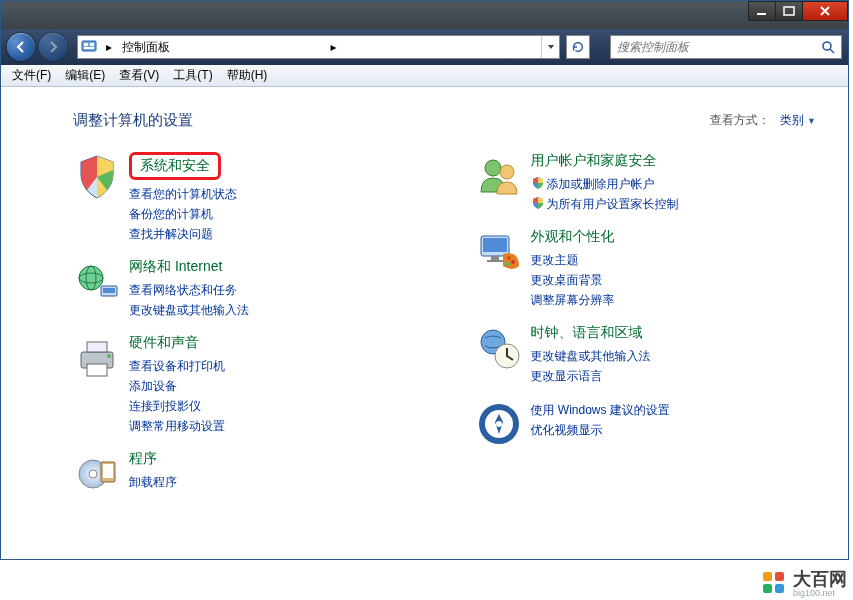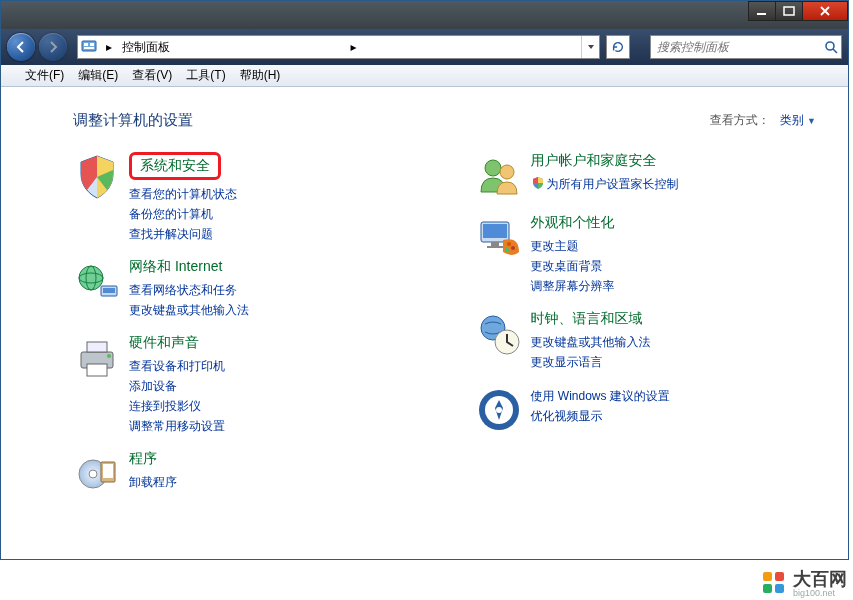--- a/index.html
+++ b/index.html
@@ -16,25 +16,25 @@
 .navbar { height: 36px; background: linear-gradient(to bottom,#394e6e 0%, #2b3f5d 50%, #1f3250 100%); display: flex; align-items: center; padding: 0 6px; gap: 4px; }
 .nav-btn { width: 28px; height: 28px; border-radius: 50%; background: radial-gradient(circle at 30% 30%, #5f90d0, #2b5fa3 60%, #1a3f70); display: flex; align-items: center; justify-content: center; box-shadow: inset 0 1px 1px rgba(255,255,255,.4), 0 0 2px #000; }
 .nav-btn.disabled { opacity: .5; }
 .nav-btn svg { width: 16px; height: 16px; }
 .addr { flex: 1; height: 24px; background: #fff; border: 1px solid #888; display: flex; align-items: center; margin-left: 6px; }
 .addr-icon { width: 22px; display:flex; justify-content:center; }
 .addr-text { flex: 1; padding: 0 4px; color: #000; }
 .addr-chev { width: 18px; display:flex; justify-content:center; }
 .addr-drop { width: 18px; border-left: 1px solid #ccc; display:flex; justify-content:center; align-items:center; height:100%; }
 .refresh { width: 24px; height: 24px; background: #fff; border: 1px solid #888; display:flex; align-items:center; justify-content:center; margin-left:2px; }
-.search { width: 192px; height: 24px; background:#fff; border:1px solid #888; display:flex; align-items:center; margin-left:16px; }
+.search { width: 232px; height: 24px; background:#fff; border:1px solid #888; display:flex; align-items:center; margin-left:16px; }
 .search input { flex:1; border:none; outline:none; padding:0 6px; font-size:12px; color:#888; font-style: italic; font-family: inherit; }
 .search-btn { width:26px; display:flex; justify-content:center; color:#2b5fa3; }
 
-.menubar { height: 22px; background: linear-gradient(to bottom,#f6f8fb,#e4eaf2); border-bottom: 1px solid #b8c4d4; display:flex; align-items:center; padding:0 18px; gap:2px; }
+.menubar { height: 22px; background: linear-gradient(to bottom,#f6f8fb,#e4eaf2); border-bottom: 1px solid #b8c4d4; display:flex; align-items:center; padding:0 5px; gap:2px; }
 .menu-item { padding: 2px 6px; cursor: default; }
 
 .content { flex:1; background:#fff; overflow:auto; padding: 24px 32px 10px 72px; position:relative; }
 .heading-row { display:flex; justify-content:space-between; align-items:center; margin-bottom: 22px; }
 .heading { font-size: 15px; color: #1a3e7a; }
 .viewmode { font-size: 12px; color:#555; display:flex; align-items:center; gap:10px;text-align:center; }
 .viewmode a { color:#003399; text-decoration:none; }
 .viewmode .tri { font-size:9px; color:#2b5fa3; }
 
 .grid { display:flex; gap: 60px; }
@@ -217,20 +217,26 @@
                 <circle cx="32" cy="20" r="7" fill="#f0c674" stroke="#b58b2a"></circle>
                 <path d="M22 42 Q22 30 32 30 Q42 30 42 42 Z" fill="#f0c674" stroke="#b58b2a"></path>
               </svg></div>
           <div class="cat-body">
             <div class="cat-title">用户帐户和家庭安全</div>
             <a class="cat-link"><span class="shield-badge"><svg viewBox="0 0 14 14">
                     <path d="M7 1 L12 3 V7 C12 10 9 12 7 13 C5 12 2 10 2 7 V3 Z" fill="#4f8bd6"></path>
                     <path d="M7 1 L12 3 V7 L7 7 Z" fill="#f4d35e"></path>
                     <path d="M7 7 L2 7 V3 L7 1 Z" fill="#e55353"></path>
                     <path d="M7 7 L12 7 C12 10 9 12 7 13 Z" fill="#5cb85c"></path>
+                  </svg></span><span>添加或删除用户帐户</span></a>
+            <a class="cat-link"><span class="shield-badge"><svg viewBox="0 0 14 14">
+                    <path d="M7 1 L12 3 V7 C12 10 9 12 7 13 C5 12 2 10 2 7 V3 Z" fill="#4f8bd6"></path>
+                    <path d="M7 1 L12 3 V7 L7 7 Z" fill="#f4d35e"></path>
+                    <path d="M7 7 L2 7 V3 L7 1 Z" fill="#e55353"></path>
+                    <path d="M7 7 L12 7 C12 10 9 12 7 13 Z" fill="#5cb85c"></path>
                   </svg></span><span>为所有用户设置家长控制</span></a>
           </div>
         </div>
 
         <div class="cat">
           <div class="cat-icon"><svg viewBox="0 0 48 48">
                 <rect x="6" y="8" width="28" height="20" rx="2" fill="#c9dcf2" stroke="#2b5fa3"></rect>
                 <rect x="8" y="10" width="24" height="14" fill="#4f8bd6"></rect>
                 <rect x="16" y="28" width="8" height="4" fill="#888"></rect>
                 <rect x="12" y="32" width="16" height="2" fill="#888"></rect>

